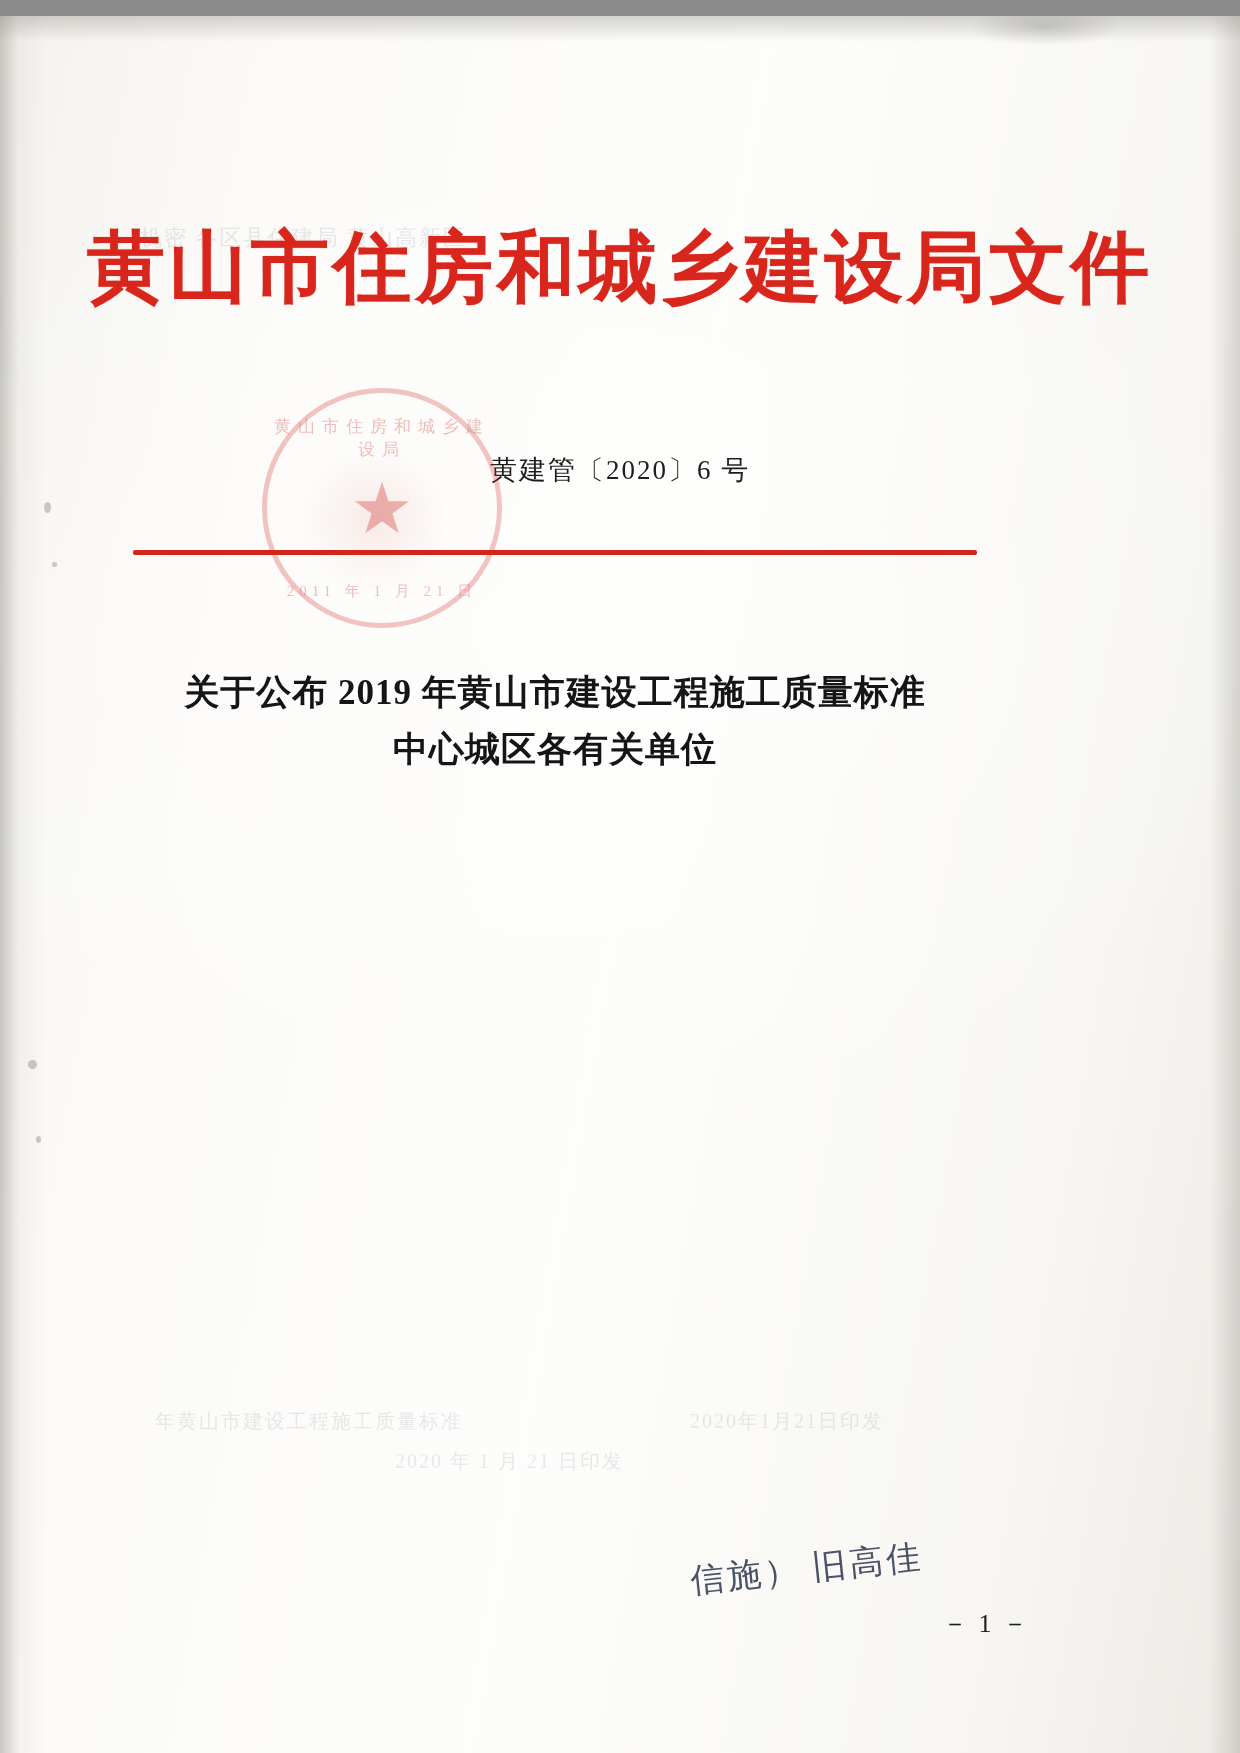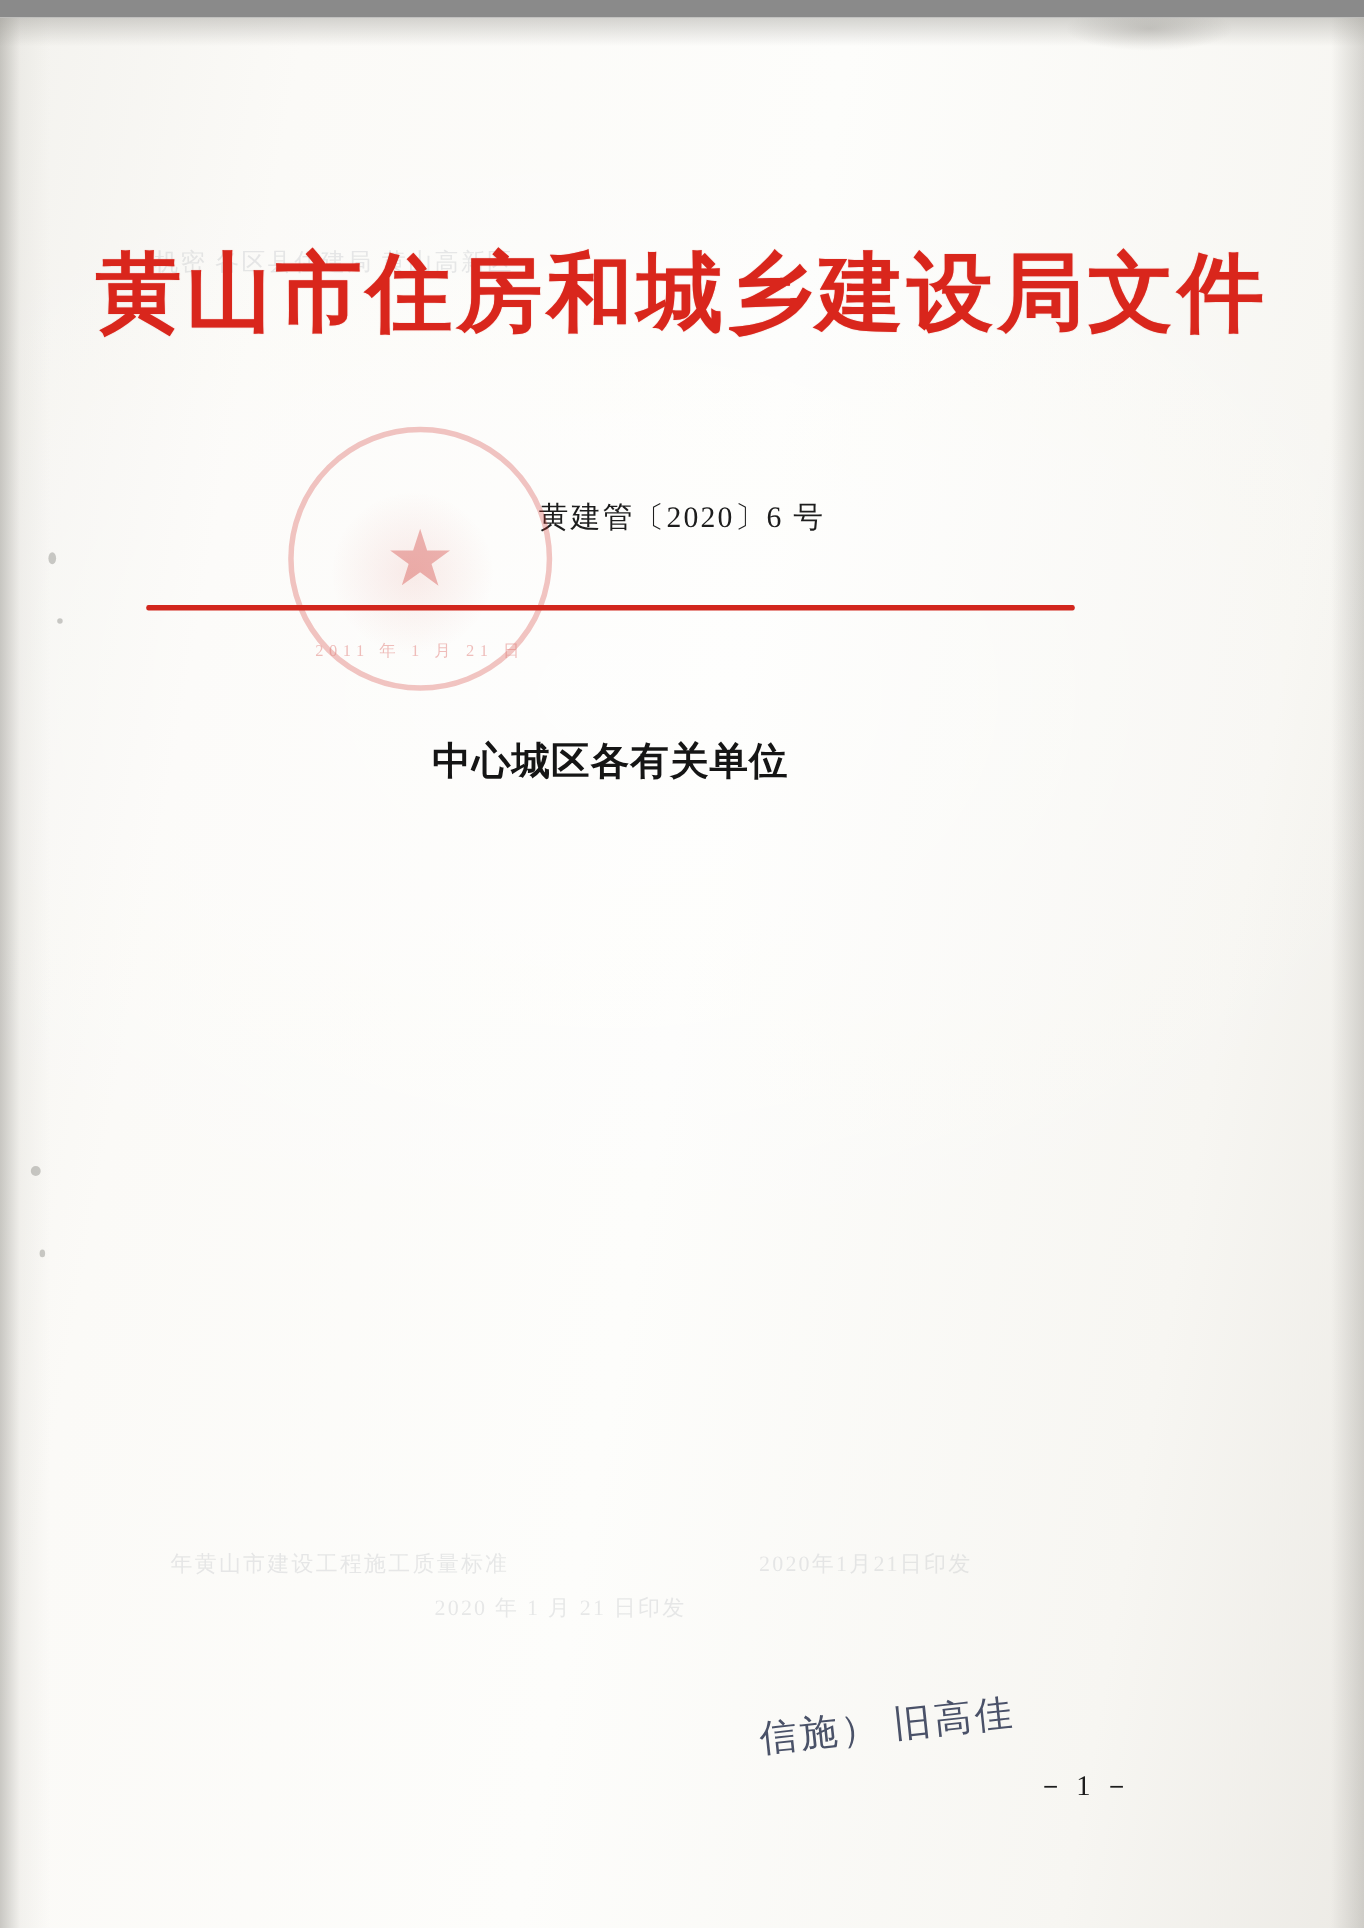--- a/index.html
+++ b/index.html
@@ -231,27 +231,29 @@
   <div class="corner-smudge"></div>
 
   <div class="ghost ghost-a">机密 各区县住建局 黄山高新区</div>
   <div class="ghost-seal"></div>
 
   <div class="masthead">黄山市住房和城乡建设局文件</div>
 
   <div class="doc-number">黄建管〔2020〕6 号</div>
 
   <div class="seal">
+    <div class="arc-top">黄山市住房和城乡建设局</div>
     <div class="star">★</div>
     <div class="arc-bottom">2011 年 1 月 21 日</div>
   </div>
 
   <div class="red-rule"></div>
 
   <div class="title">
+    <span class="line">关于公布 2019 年黄山市建设工程施工质量标准</span>
     <span class="line">中心城区各有关单位</span>
   </div>
 
 
   <div class="ghost ghost-b">年黄山市建设工程施工质量标准</div>
   <div class="ghost ghost-c">2020年1月21日印发</div>
   <div class="ghost ghost-d">2020 年 1 月 21 日印发</div>
 
   <div class="signature">信施） 旧高佳</div>
 

